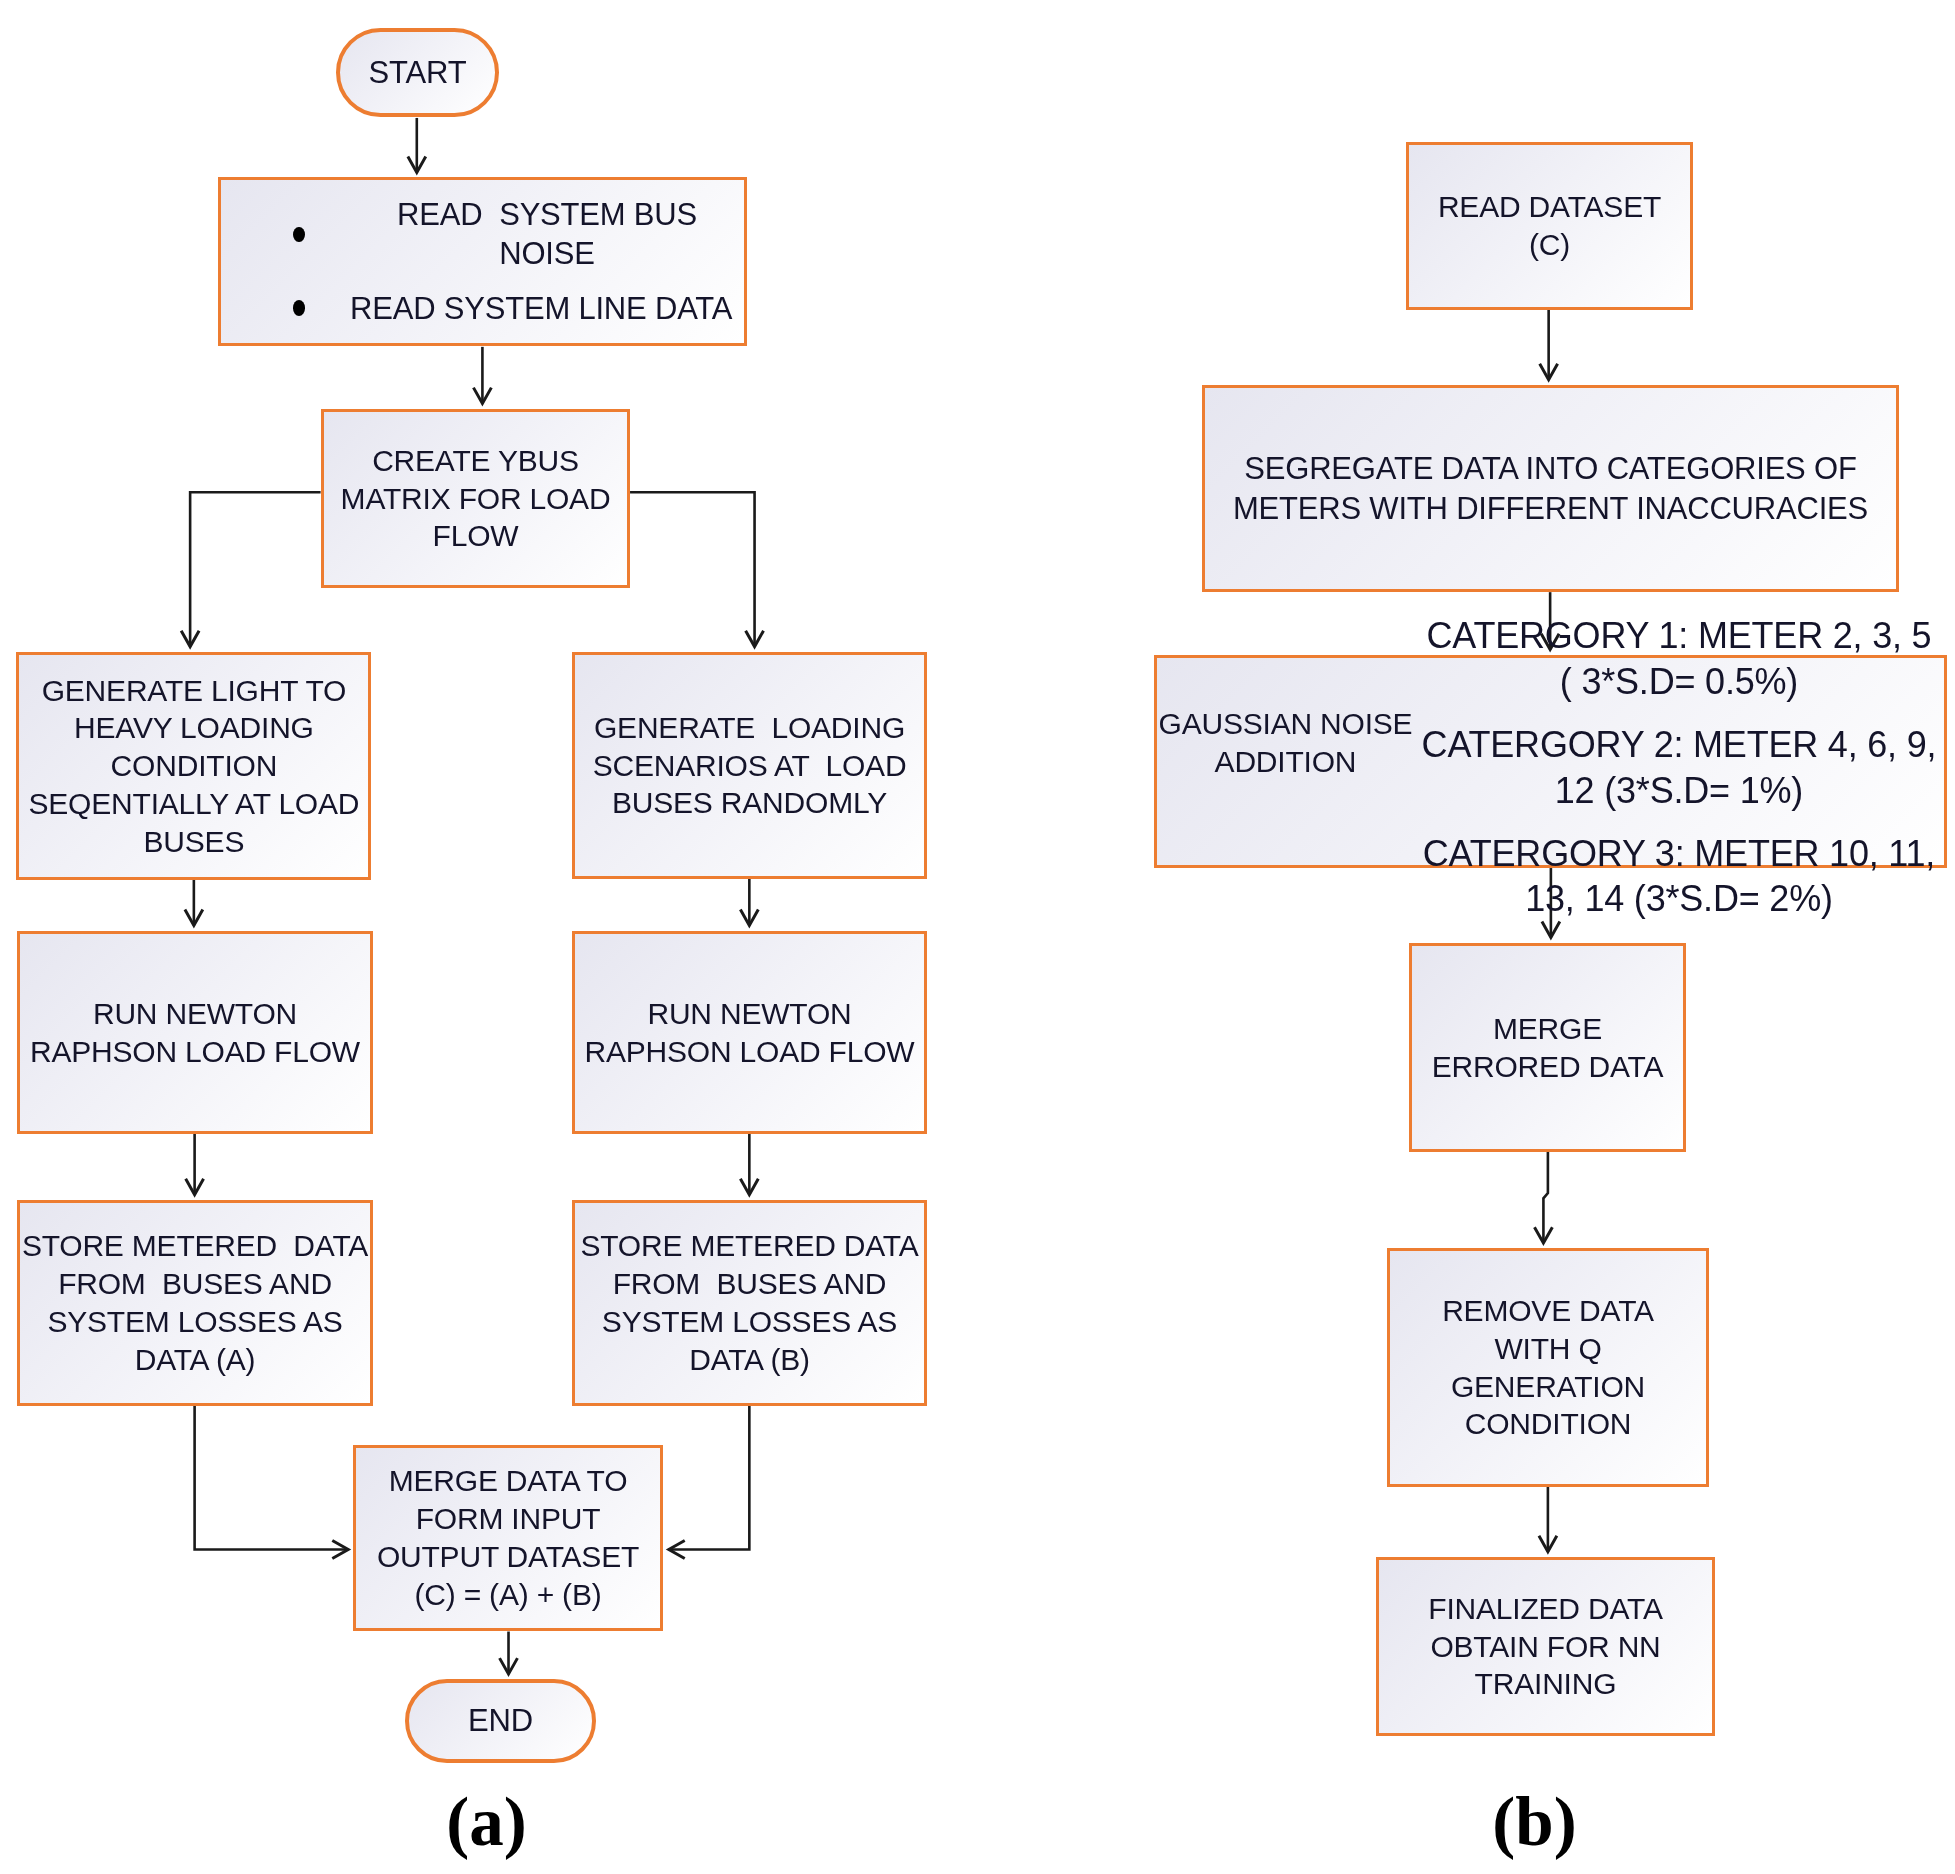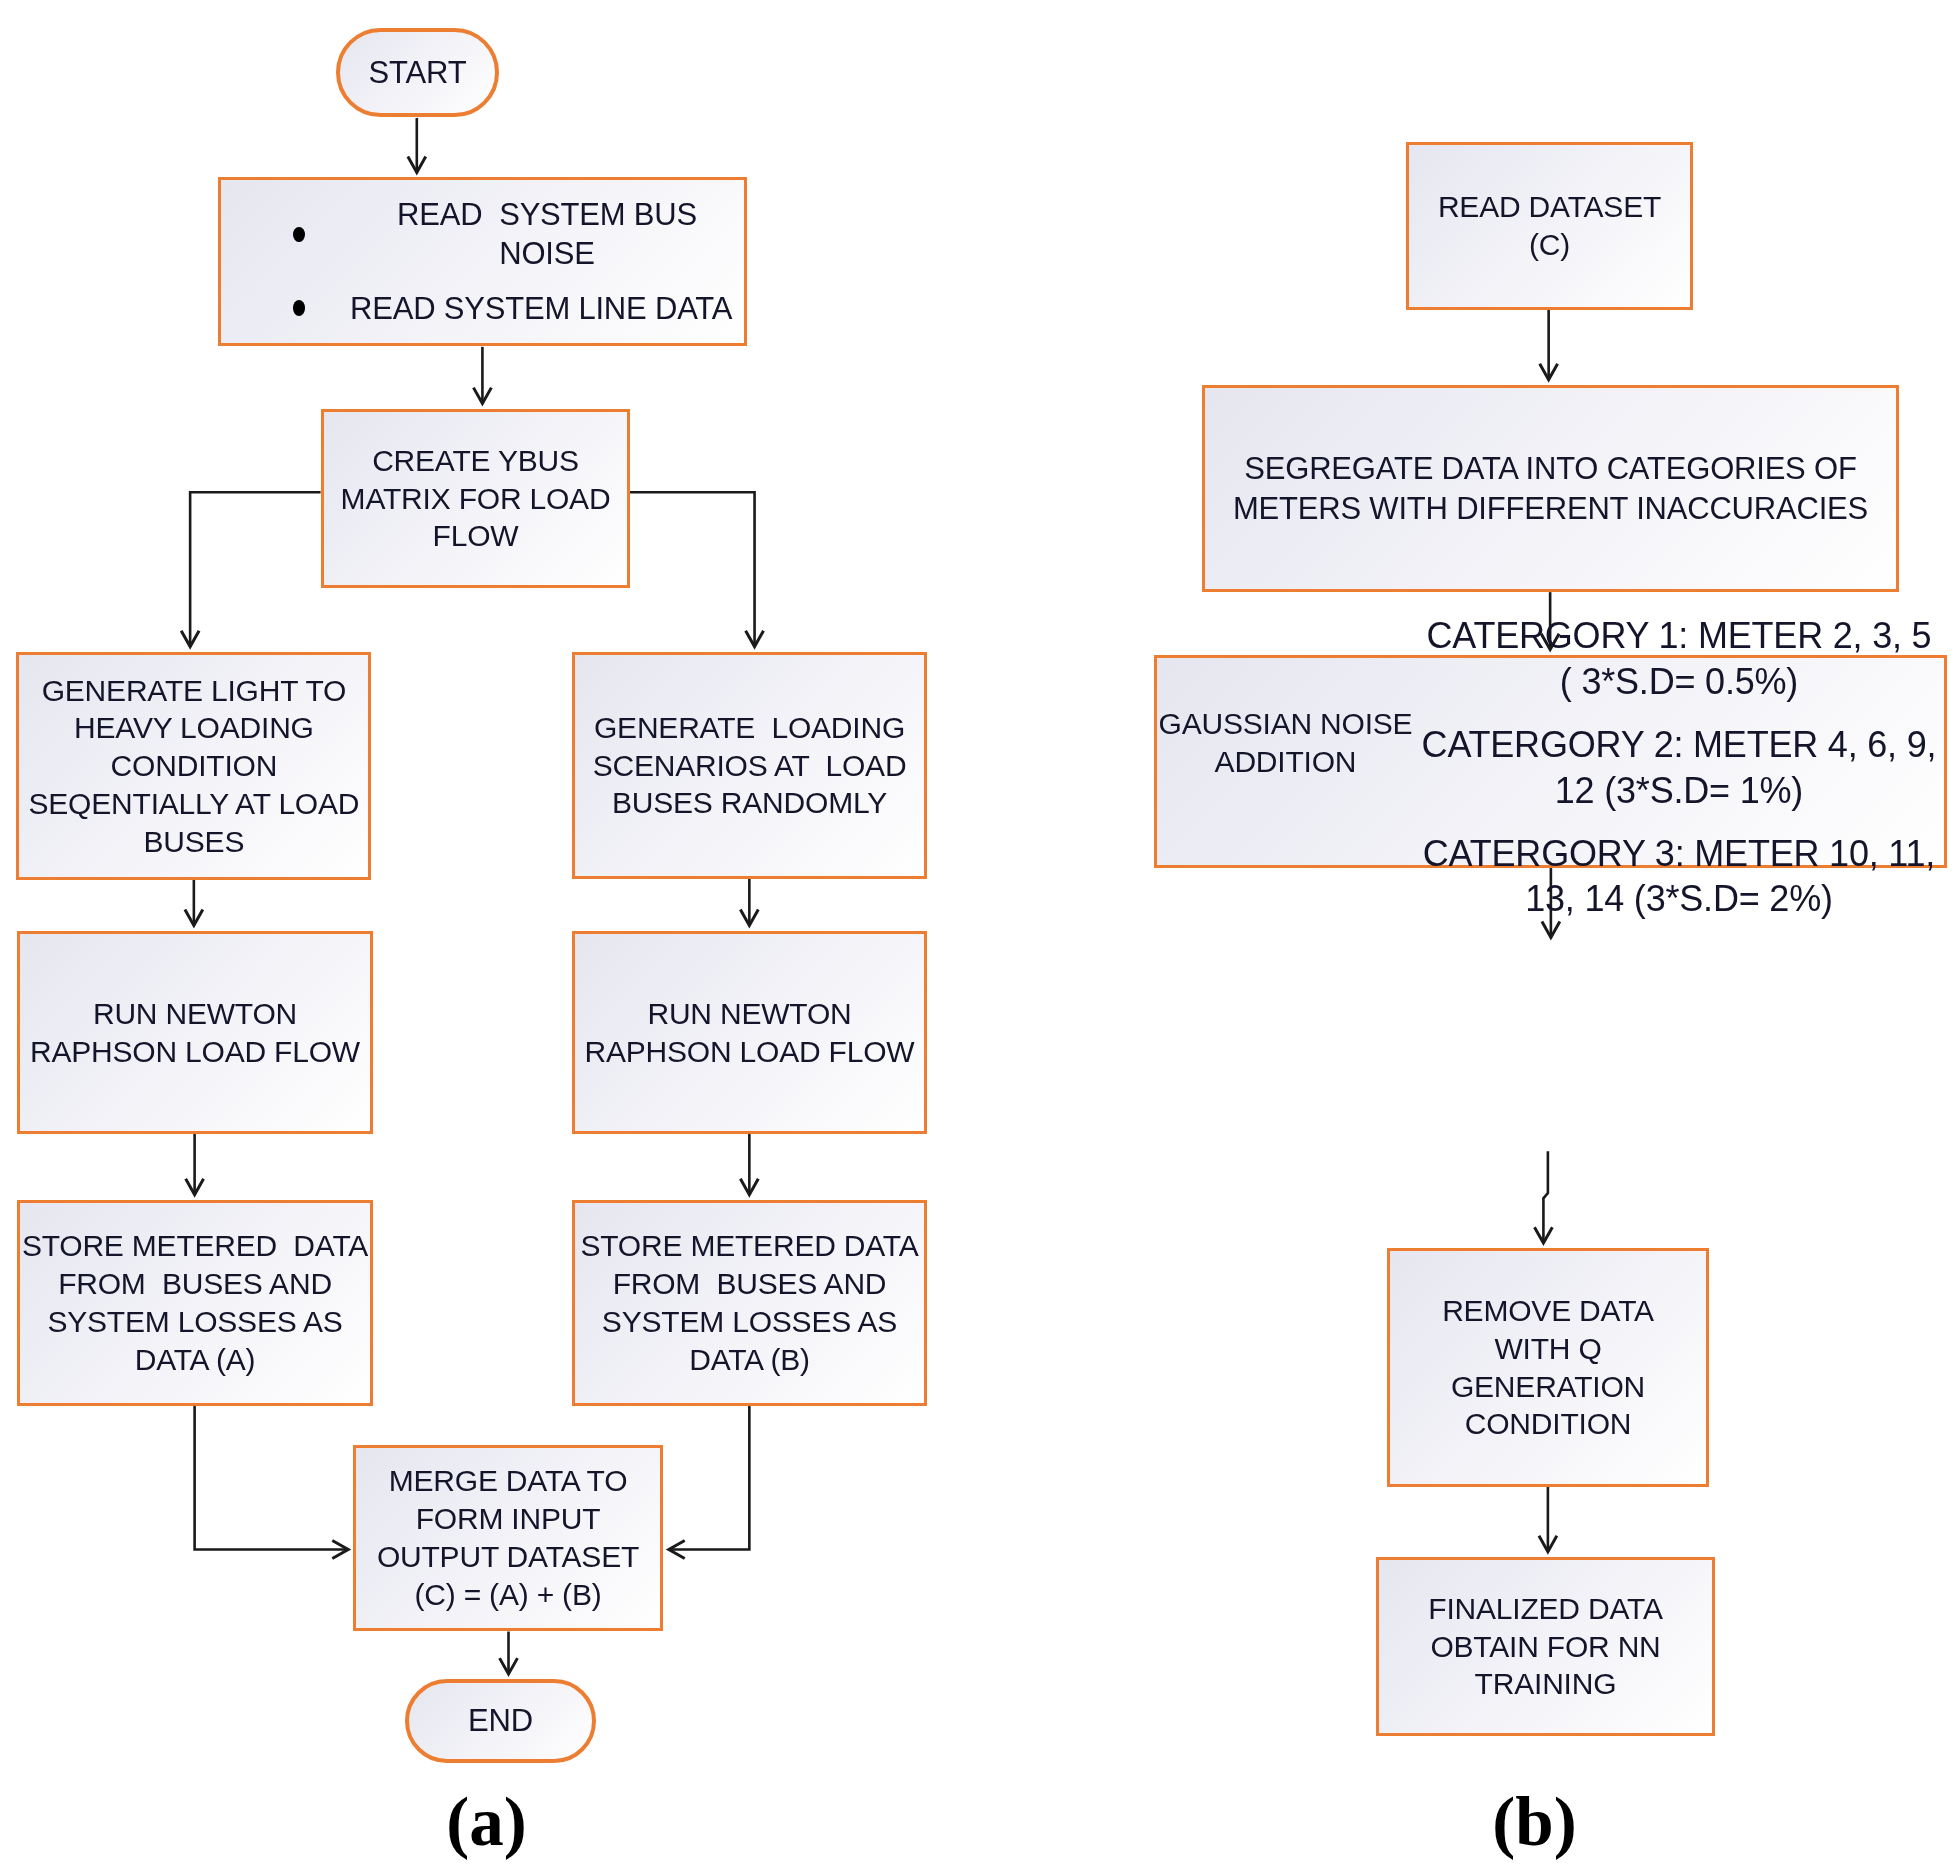--- a/index.html
+++ b/index.html
@@ -146,20 +146,24 @@
 
   <div class="node gaussian-box" style="left:1154px;top:655px;width:793px;height:213px;">
     <div class="gaussian-title label">GAUSSIAN NOISE ADDITION</div>
     <div class="gaussian-cats">
       <div class="label">CATERGORY 1: METER 2, 3, 5  ( 3*S.D= 0.5%)</div>
       <div class="label">CATERGORY 2: METER 4, 6, 9, 12 (3*S.D= 1%)</div>
       <div class="label">CATERGORY 3: METER 10, 11, 13, 14 (3*S.D= 2%)</div>
     </div>
   </div>
 
+  <div class="node" style="left:1409px;top:943px;width:277px;height:209px;">
+    <span class="label">MERGE
+ERRORED DATA</span>
+  </div>
 
   <div class="node" style="left:1387px;top:1248px;width:322px;height:239px;">
     <span class="label">REMOVE DATA
 WITH Q
 GENERATION
 CONDITION</span>
   </div>
 
   <div class="node" style="left:1376px;top:1557px;width:339px;height:179px;">
     <span class="label">FINALIZED DATA

